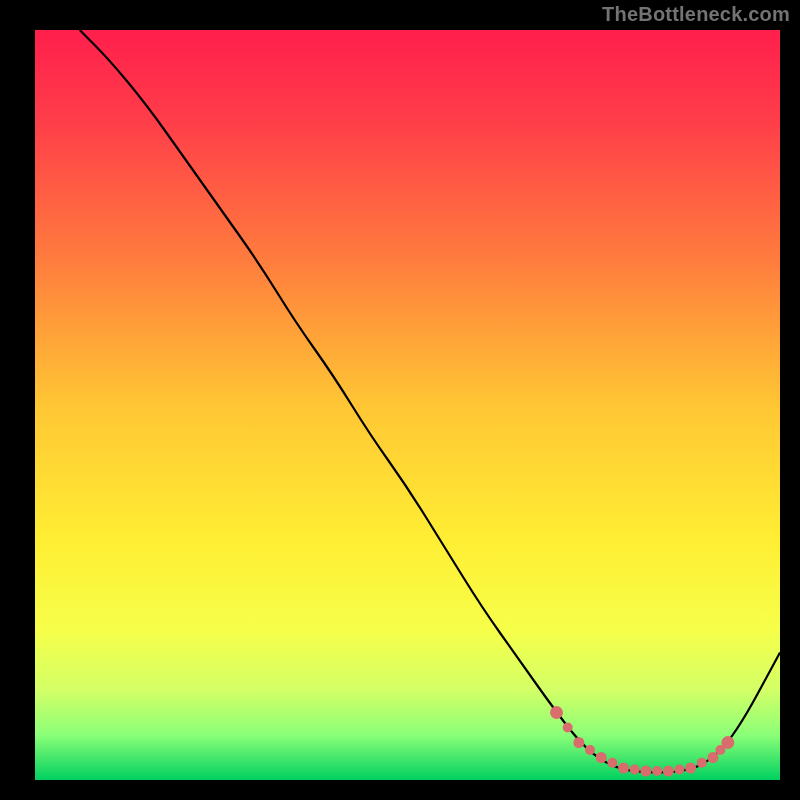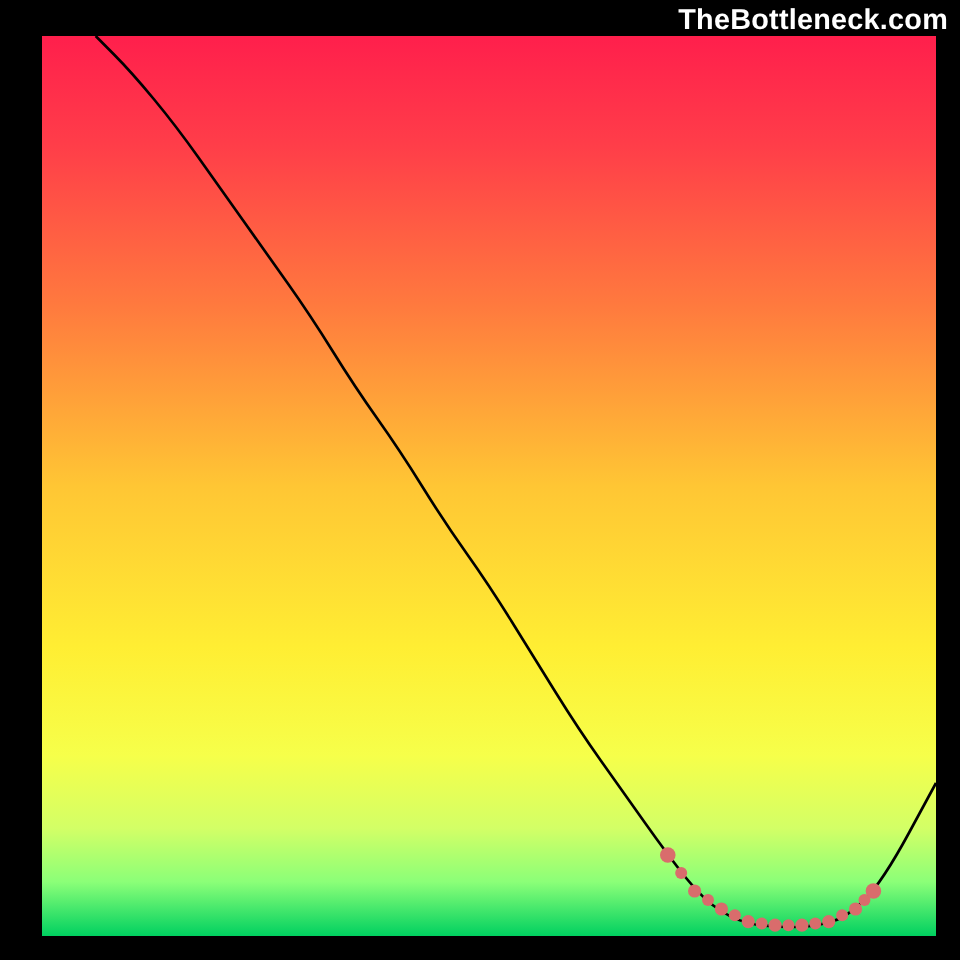--- a/index.html
+++ b/index.html
@@ -13,22 +13,22 @@
   }
   .stage {
     position: relative;
     width: 800px;
     height: 800px;
   }
   .watermark {
     position: absolute;
     top: 3px;
     right: 10px;
-    color: #ffffff;
-    font-size: 24px;
+    color: #737373;
+    font-size: 20px;
     font-weight: 600;
     letter-spacing: 0.2px;
     z-index: 10;
   }
   svg.plot {
     position: absolute;
     left: 0;
     top: 0;
     width: 800px;
     height: 800px;

